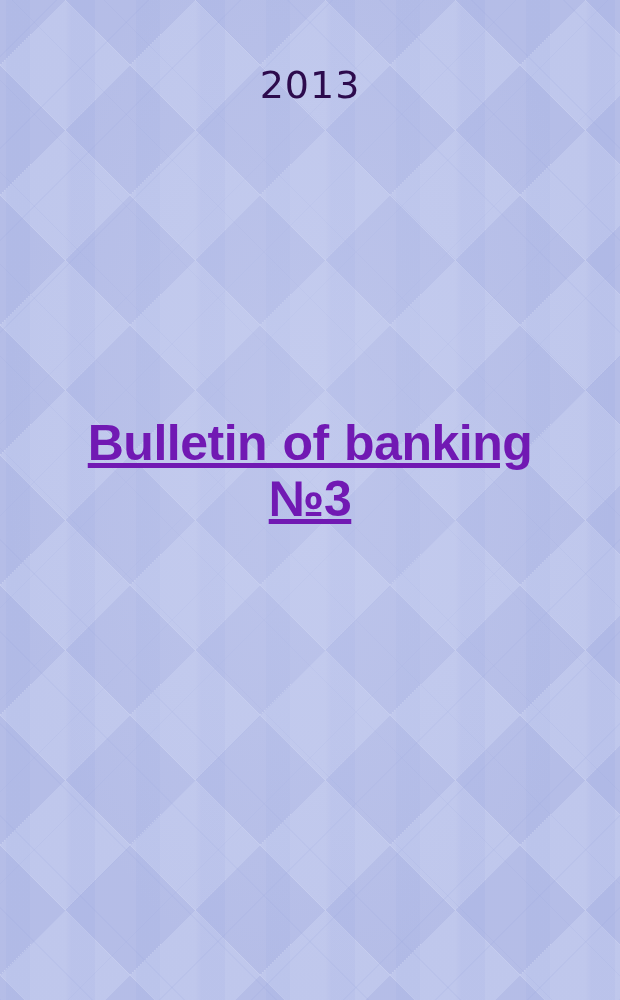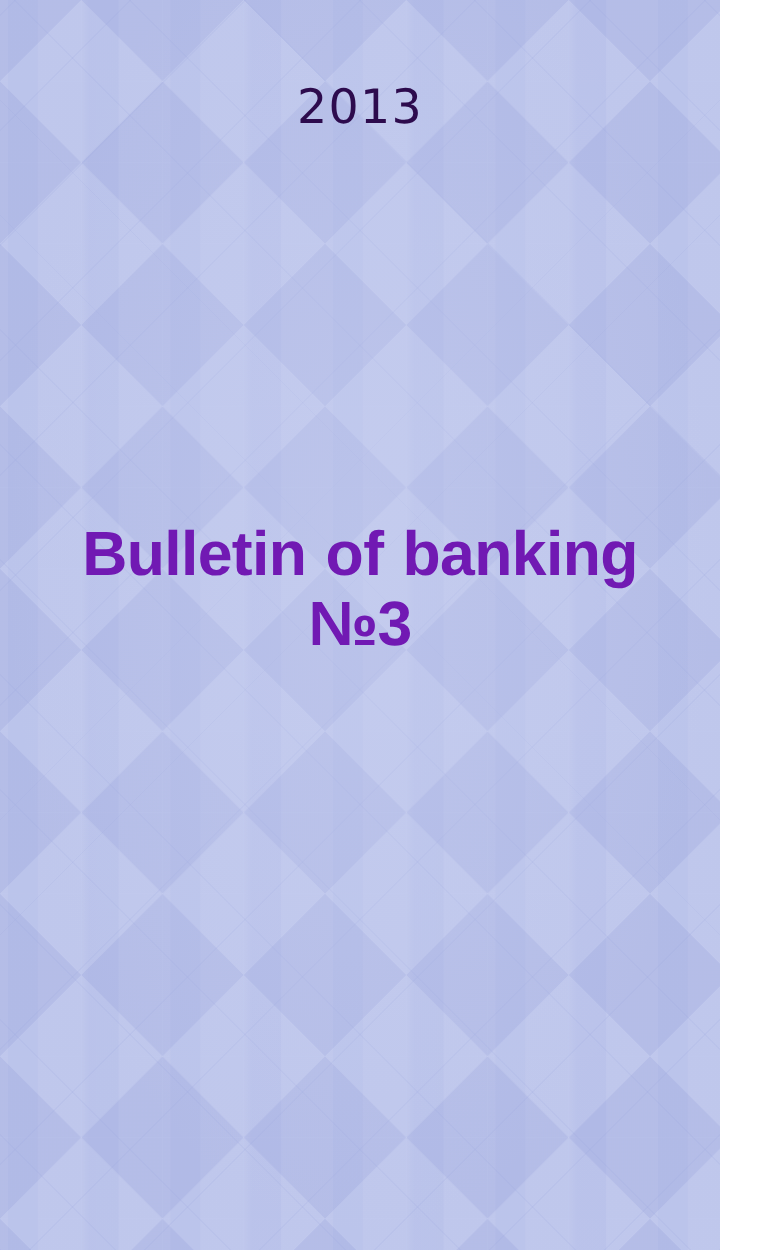--- a/index.html
+++ b/index.html
@@ -6,21 +6,21 @@
     margin: 0;
     padding: 0;
     background: #ffffff;
   }
   body {
     font-family: "Liberation Sans", sans-serif;
   }
 
   #cover {
     position: relative;
-    width: 576px;
+    width: 620px;
     height: 1000px;
     overflow: hidden;
     background-color: #c6cdee;
   }
 
   
   .pattern-layer {
     position: absolute;
     inset: 0;
     pointer-events: none;
@@ -109,20 +109,21 @@
     right: 50px;
     top: 415px;
     text-align: center;
     font-family: "Liberation Sans", sans-serif;
     font-size: 50px;
     font-weight: bold;
     line-height: 1.12;
     letter-spacing: -0.5px;
     color: #7119b3;
     word-spacing: 2px;
+    text-decoration: underline;
   }
 </style>
 </head>
 <body>
 
 <div id="cover">
 
   <div class="pattern-layer pattern-columns"></div>
   <div class="pattern-layer pattern-diamonds"></div>
   <div class="pattern-layer pattern-diamonds-2"></div>

